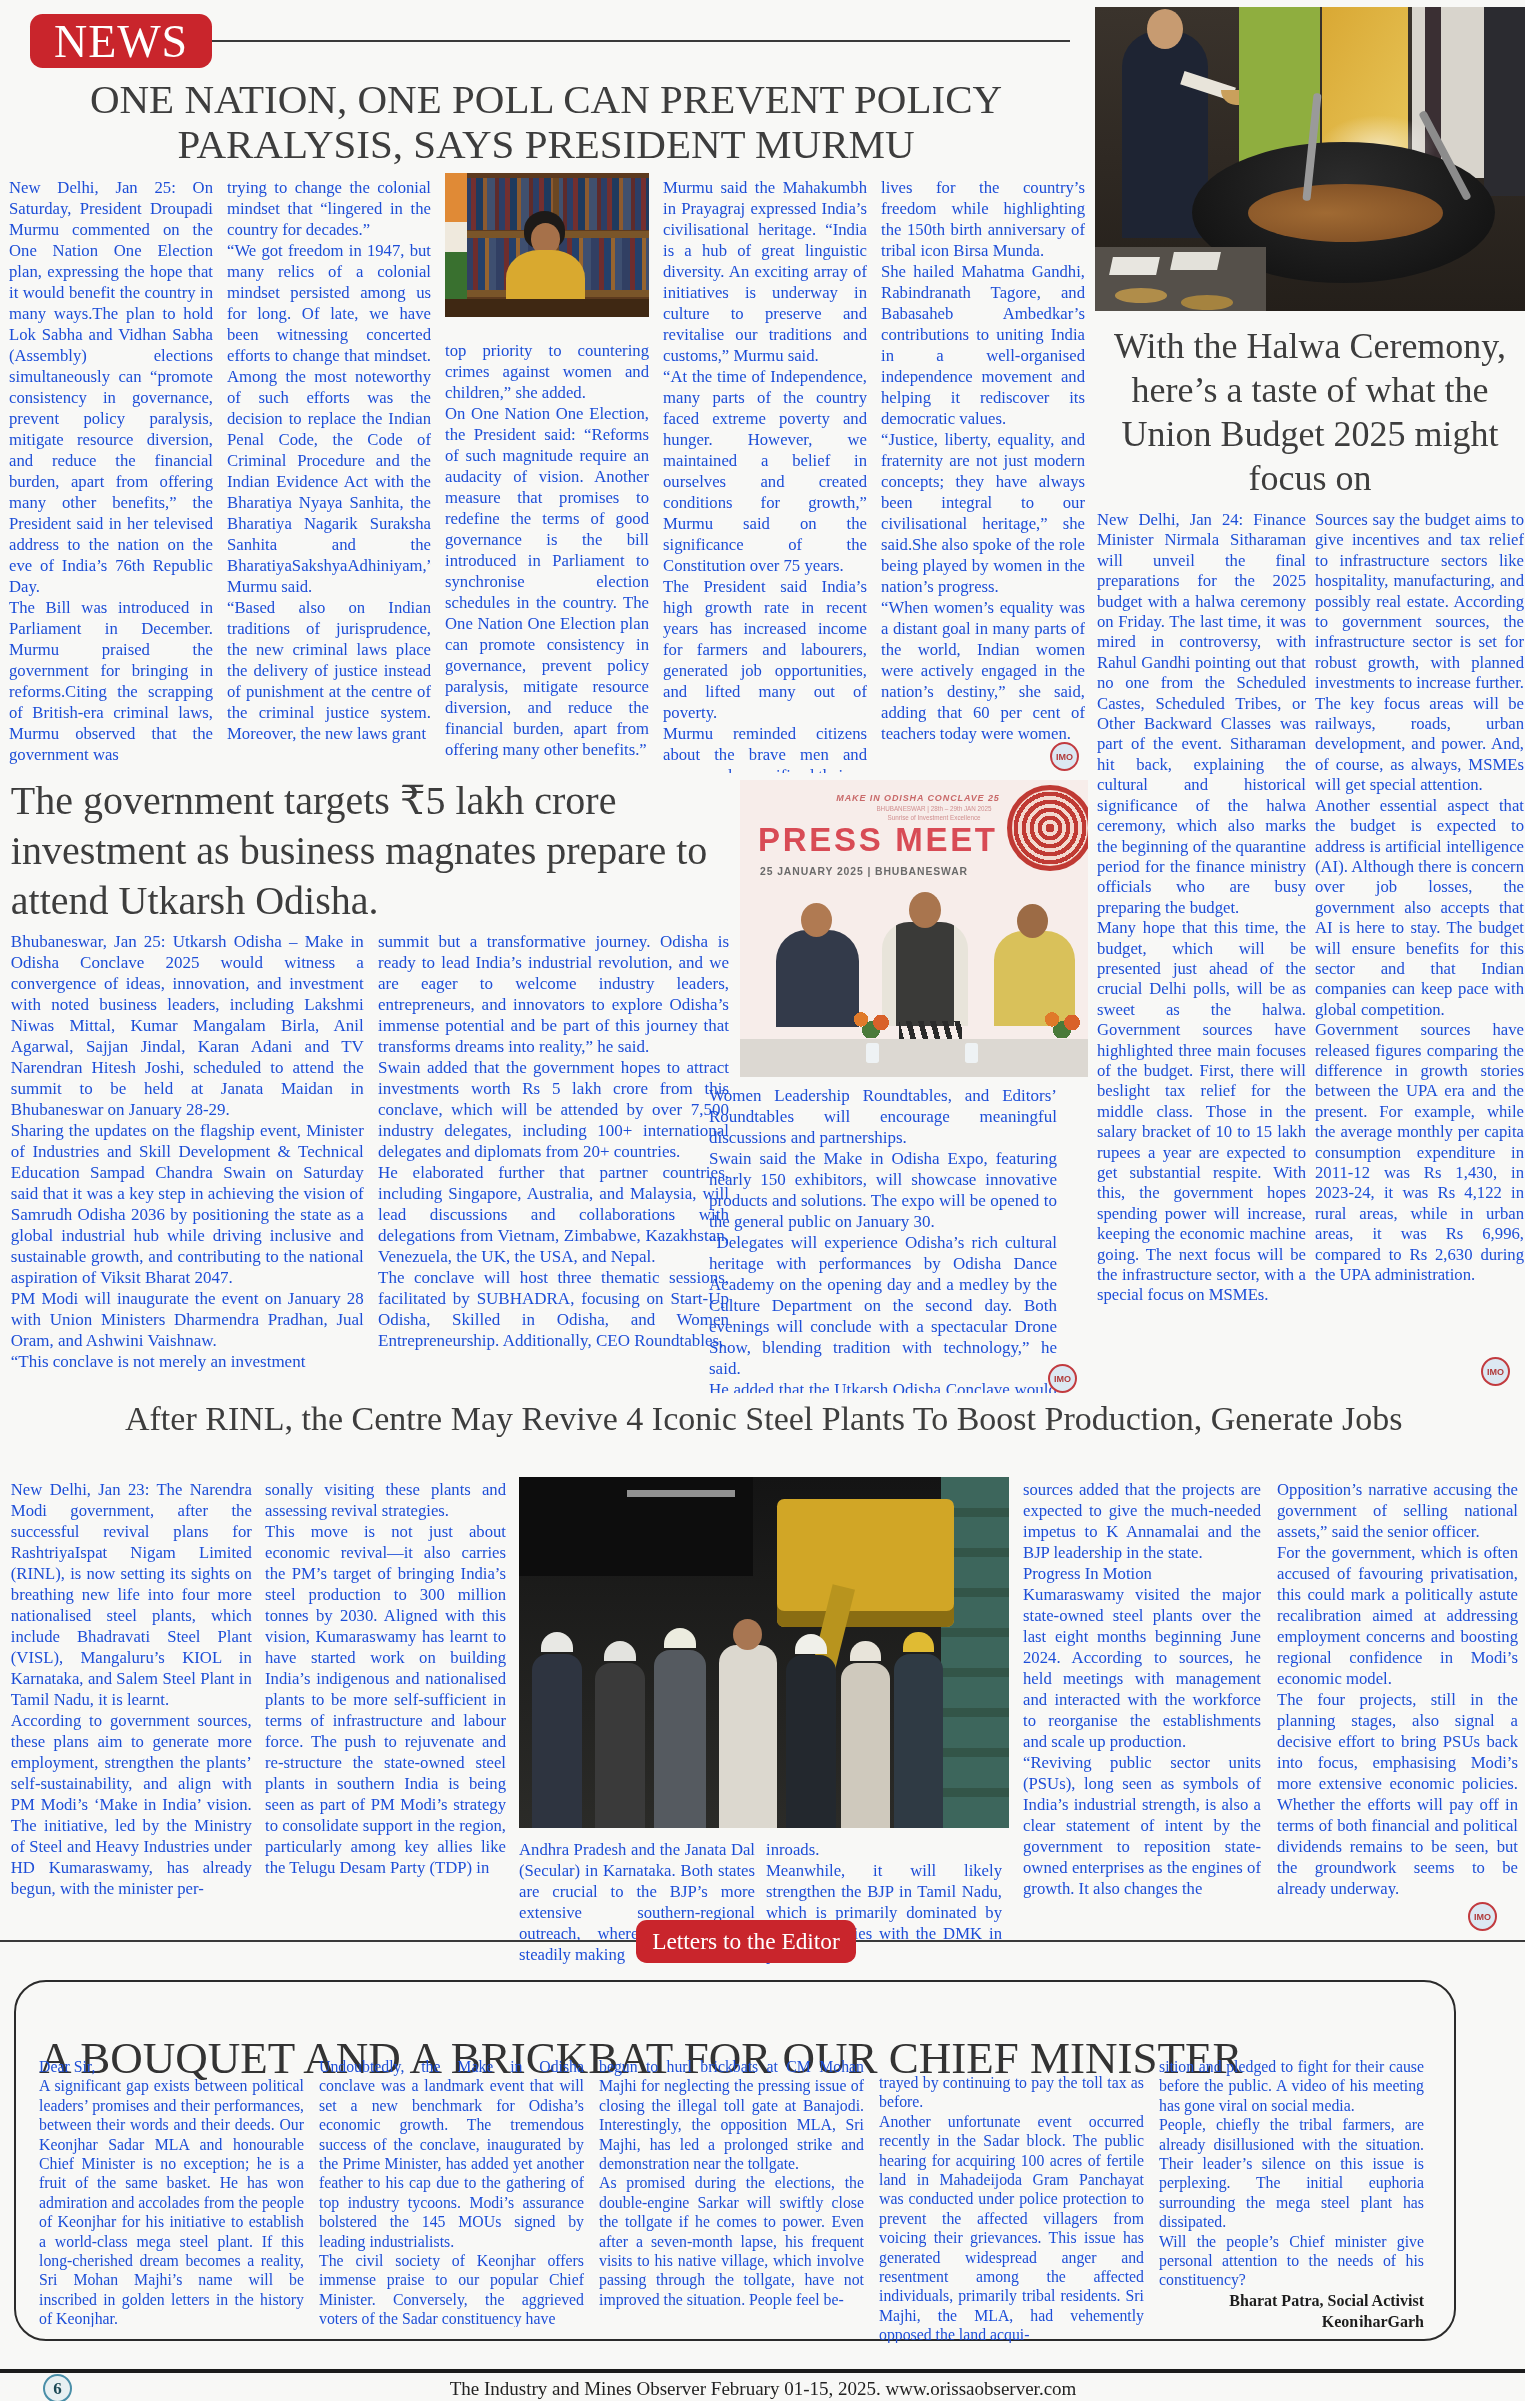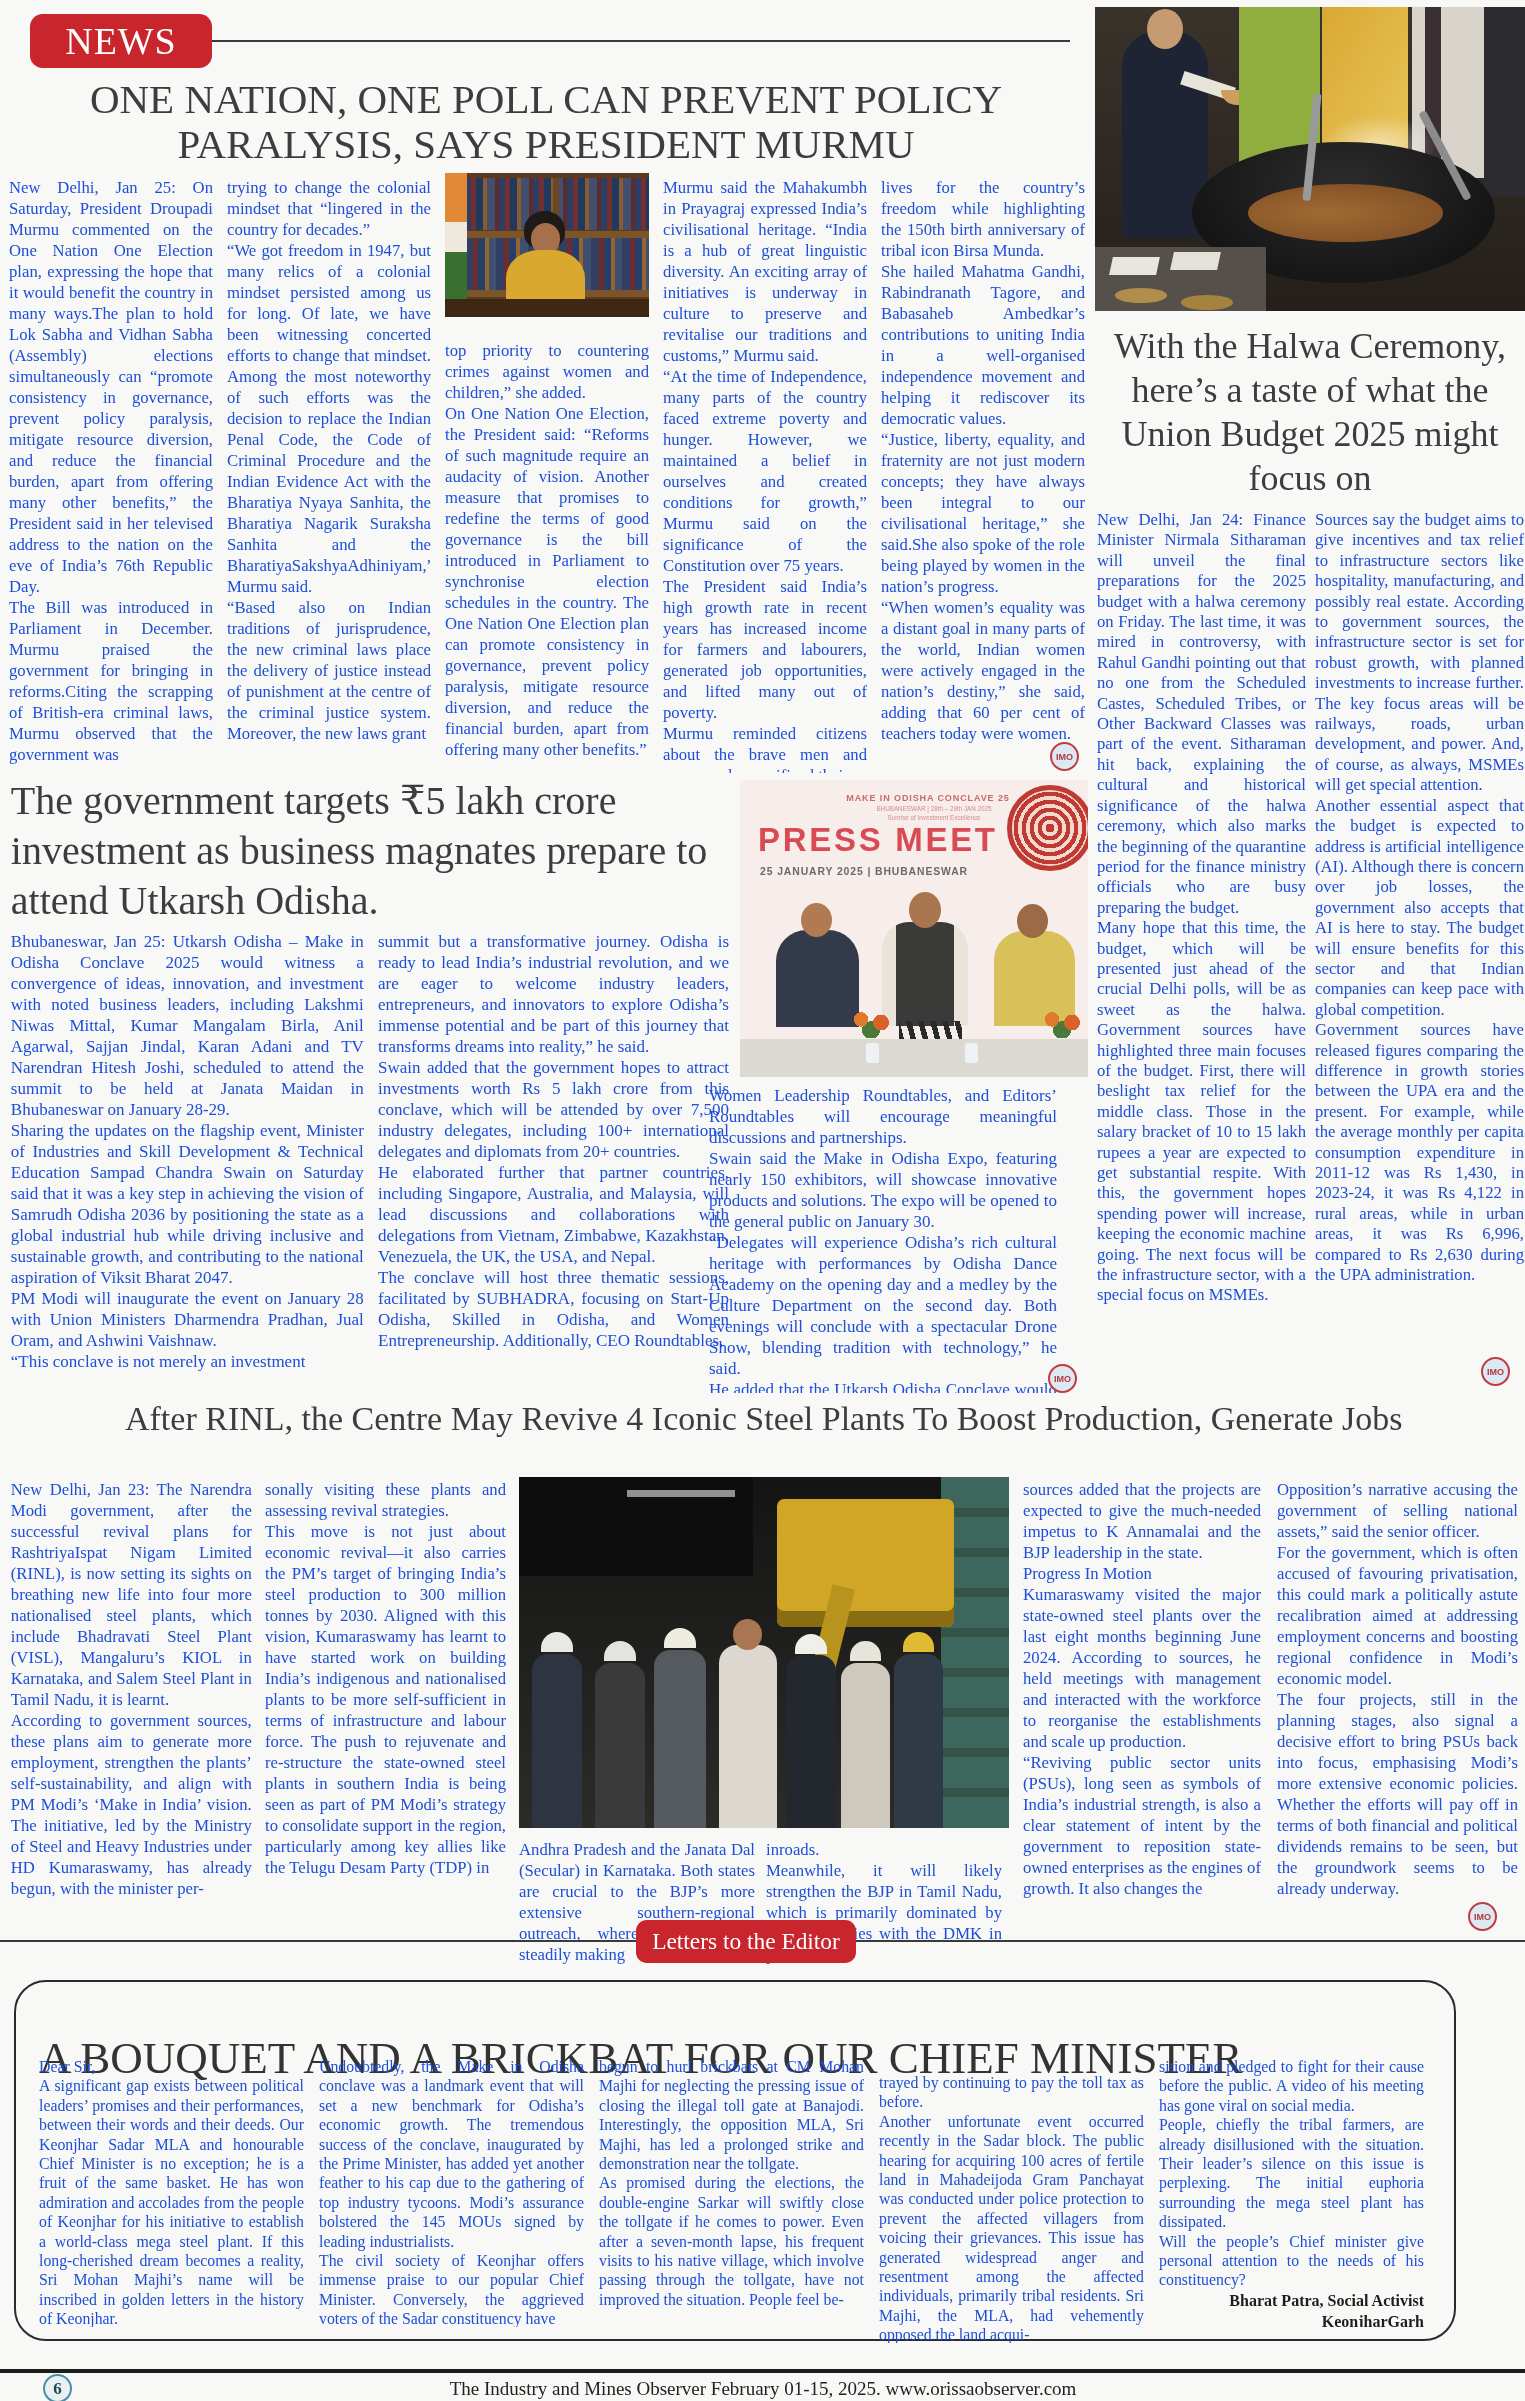--- a/index.html
+++ b/index.html
@@ -29,21 +29,21 @@
     font-family:"Liberation Sans",sans-serif;font-weight:bold;font-size:9px;
   }
   .photo{overflow:hidden;}
   .sig{font-weight:bold;text-align:right;font-size:16px;line-height:21px;color:#1d1d1d;}
   .press-red{color:#d84b55;font-family:"Liberation Sans",sans-serif;font-weight:bold;}
 </style>
 </head>
 <body>
 
 <div class="abs badge" style="left:30px;top:14.4px;width:182px;height:54px;border-radius:12.6px;">
-  <span style="font-size:38px;letter-spacing:0.9px;">NEWS</span>
+  <span style="font-size:46px;letter-spacing:0.9px;">NEWS</span>
 </div>
 <div class="abs rule" style="left:212px;top:40px;width:858px;height:2.3px;"></div>
 
 <div class="abs headline" style="left:9px;top:77px;width:1074px;font-size:41px;line-height:45px;text-align:center;">ONE NATION, ONE POLL CAN PREVENT POLICY PARALYSIS, SAYS PRESIDENT MURMU</div>
 
 <div class="abs col" style="left:9px;top:177px;width:204px;height:596px;">New Delhi, Jan 25: On Saturday, President Droupadi Murmu commented on the One Nation One Election plan, expressing the hope that it would benefit the country in many ways.The plan to hold Lok Sabha and Vidhan Sabha (Assembly) elections simultaneously can “promote consistency in governance, prevent policy paralysis, mitigate resource diversion, and reduce the financial burden, apart from offering many other benefits,” the President said in her televised address to the nation on the eve of India’s 76th Republic Day.
 The Bill was introduced in Parliament in December. Murmu praised the government for bringing in reforms.Citing the scrapping of British-era criminal laws, Murmu observed that the government was</div>
 <div class="abs col" style="left:227px;top:177px;width:204px;height:596px;">trying to change the colonial mindset that “lingered in the country for decades.”
 “We got freedom in 1947, but many relics of a colonial mindset persisted among us for long. Of late, we have been witnessing concerted efforts to change that mindset. Among the most noteworthy of such efforts was the decision to replace the Indian Penal Code, the Code of Criminal Procedure and the Indian Evidence Act with the Bharatiya Nyaya Sanhita, the Bharatiya Nagarik Suraksha Sanhita and the BharatiyaSakshyaAdhiniyam,” Murmu said.
 “Based also on Indian traditions of jurisprudence, the new criminal laws place the delivery of justice instead of punishment at the centre of the criminal justice system. Moreover, the new laws grant</div>
@@ -111,21 +111,21 @@
 <div class="abs col col-utk" style="left:10.8px;top:931px;width:353px;height:461px;">Bhubaneswar, Jan 25: Utkarsh Odisha – Make in Odisha Conclave 2025 would witness a convergence of ideas, innovation, and investment with noted business leaders, including Lakshmi Niwas Mittal, Kumar Mangalam Birla, Anil Agarwal, Sajjan Jindal, Karan Adani and TV Narendran Hitesh Joshi, scheduled to attend the summit to be held at Janata Maidan in Bhubaneswar on January 28-29.
 Sharing the updates on the flagship event, Minister of Industries and Skill Development &amp; Technical Education Sampad Chandra Swain on Saturday said that it was a key step in achieving the vision of Samrudh Odisha 2036 by positioning the state as a global industrial hub while driving inclusive and sustainable growth, and contributing to the national aspiration of Viksit Bharat 2047.
 PM Modi will inaugurate the event on January 28 with Union Ministers Dharmendra Pradhan, Jual Oram, and Ashwini Vaishnaw.
 “This conclave is not merely an investment</div>
 <div class="abs col col-utk" style="left:378px;top:931px;width:351px;height:461px;">summit but a transformative journey. Odisha is ready to lead India’s industrial revolution, and we are eager to welcome industry leaders, entrepreneurs, and innovators to explore Odisha’s immense potential and be part of this journey that transforms dreams into reality,” he said.
 Swain added that the government hopes to attract investments worth Rs 5 lakh crore from this conclave, which will be attended by over 7,500 industry delegates, including 100+ international delegates and diplomats from 20+ countries.
 He elaborated further that partner countries, including Singapore, Australia, and Malaysia, will lead discussions and collaborations with delegations from Vietnam, Zimbabwe, Kazakhstan, Venezuela, the UK, the USA, and Nepal.
 The conclave will host three thematic sessions, facilitated by SUBHADRA, focusing on Start-Up Odisha, Skilled in Odisha, and Women Entrepreneurship. Additionally, CEO Roundtables,</div>
 
 <div class="abs photo" style="left:740px;top:780px;width:348px;height:297px;background:#f7edea;">
-  <div style="position:absolute;left:80px;top:12.6px;width:216px;text-align:center;font-family:'Liberation Sans',sans-serif;font-size:9px;letter-spacing:0.9px;color:#c96a6a;font-weight:bold;">MAKE IN ODISHA CONCLAVE 25</div>
+  <div style="position:absolute;left:70px;top:12.6px;width:216px;text-align:center;font-family:'Liberation Sans',sans-serif;font-size:9px;letter-spacing:0.9px;color:#c96a6a;font-weight:bold;font-style:italic;">MAKE IN ODISHA CONCLAVE 25</div>
   <div style="position:absolute;left:86px;top:25px;width:216px;text-align:center;font-family:'Liberation Sans',sans-serif;font-size:6.3px;color:#d09090;">BHUBANESWAR | 28th – 29th JAN 2025</div>
   <div style="position:absolute;left:86px;top:34px;width:216px;text-align:center;font-family:'Liberation Sans',sans-serif;font-size:6.3px;color:#d09090;">Sunrise of Investment Excellence</div>
   <div class="press-red" style="position:absolute;left:18px;top:41px;font-size:33px;letter-spacing:2.7px;">PRESS MEET</div>
   <div style="position:absolute;left:20px;top:86px;font-family:'Liberation Sans',sans-serif;font-size:10.4px;font-weight:bold;color:#6a6a6a;letter-spacing:0.9px;">25 JANUARY 2025 | BHUBANESWAR</div>
   <div style="position:absolute;left:267px;top:5.4px;width:76px;height:76px;border-radius:50%;background:repeating-radial-gradient(circle at 50% 50%,#c03a34 0 4.5px,#f3d9d0 4.5px 8px);border:5.4px solid #c03a34;"></div>
   <div style="position:absolute;left:36px;top:150px;width:83px;height:97px;background:#333a4a;border-radius:31px 31px 0 0;"></div>
   <div style="position:absolute;left:61px;top:123px;width:31px;height:34px;background:#b07a52;border-radius:50%;"></div>
   <div style="position:absolute;left:142px;top:142px;width:86px;height:104px;background:linear-gradient(90deg,#e8e4da 0 14.4px,#3a3a38 14.4px 72px,#e8e4da 72px 86px);border-radius:27px 27px 0 0;"></div>
   <div style="position:absolute;left:169px;top:112px;width:32px;height:36px;background:#a9754e;border-radius:50%;"></div>
   <div style="position:absolute;left:254px;top:151px;width:81px;height:95px;background:#d9c15a;border-radius:29px 29px 0 0;"></div>

